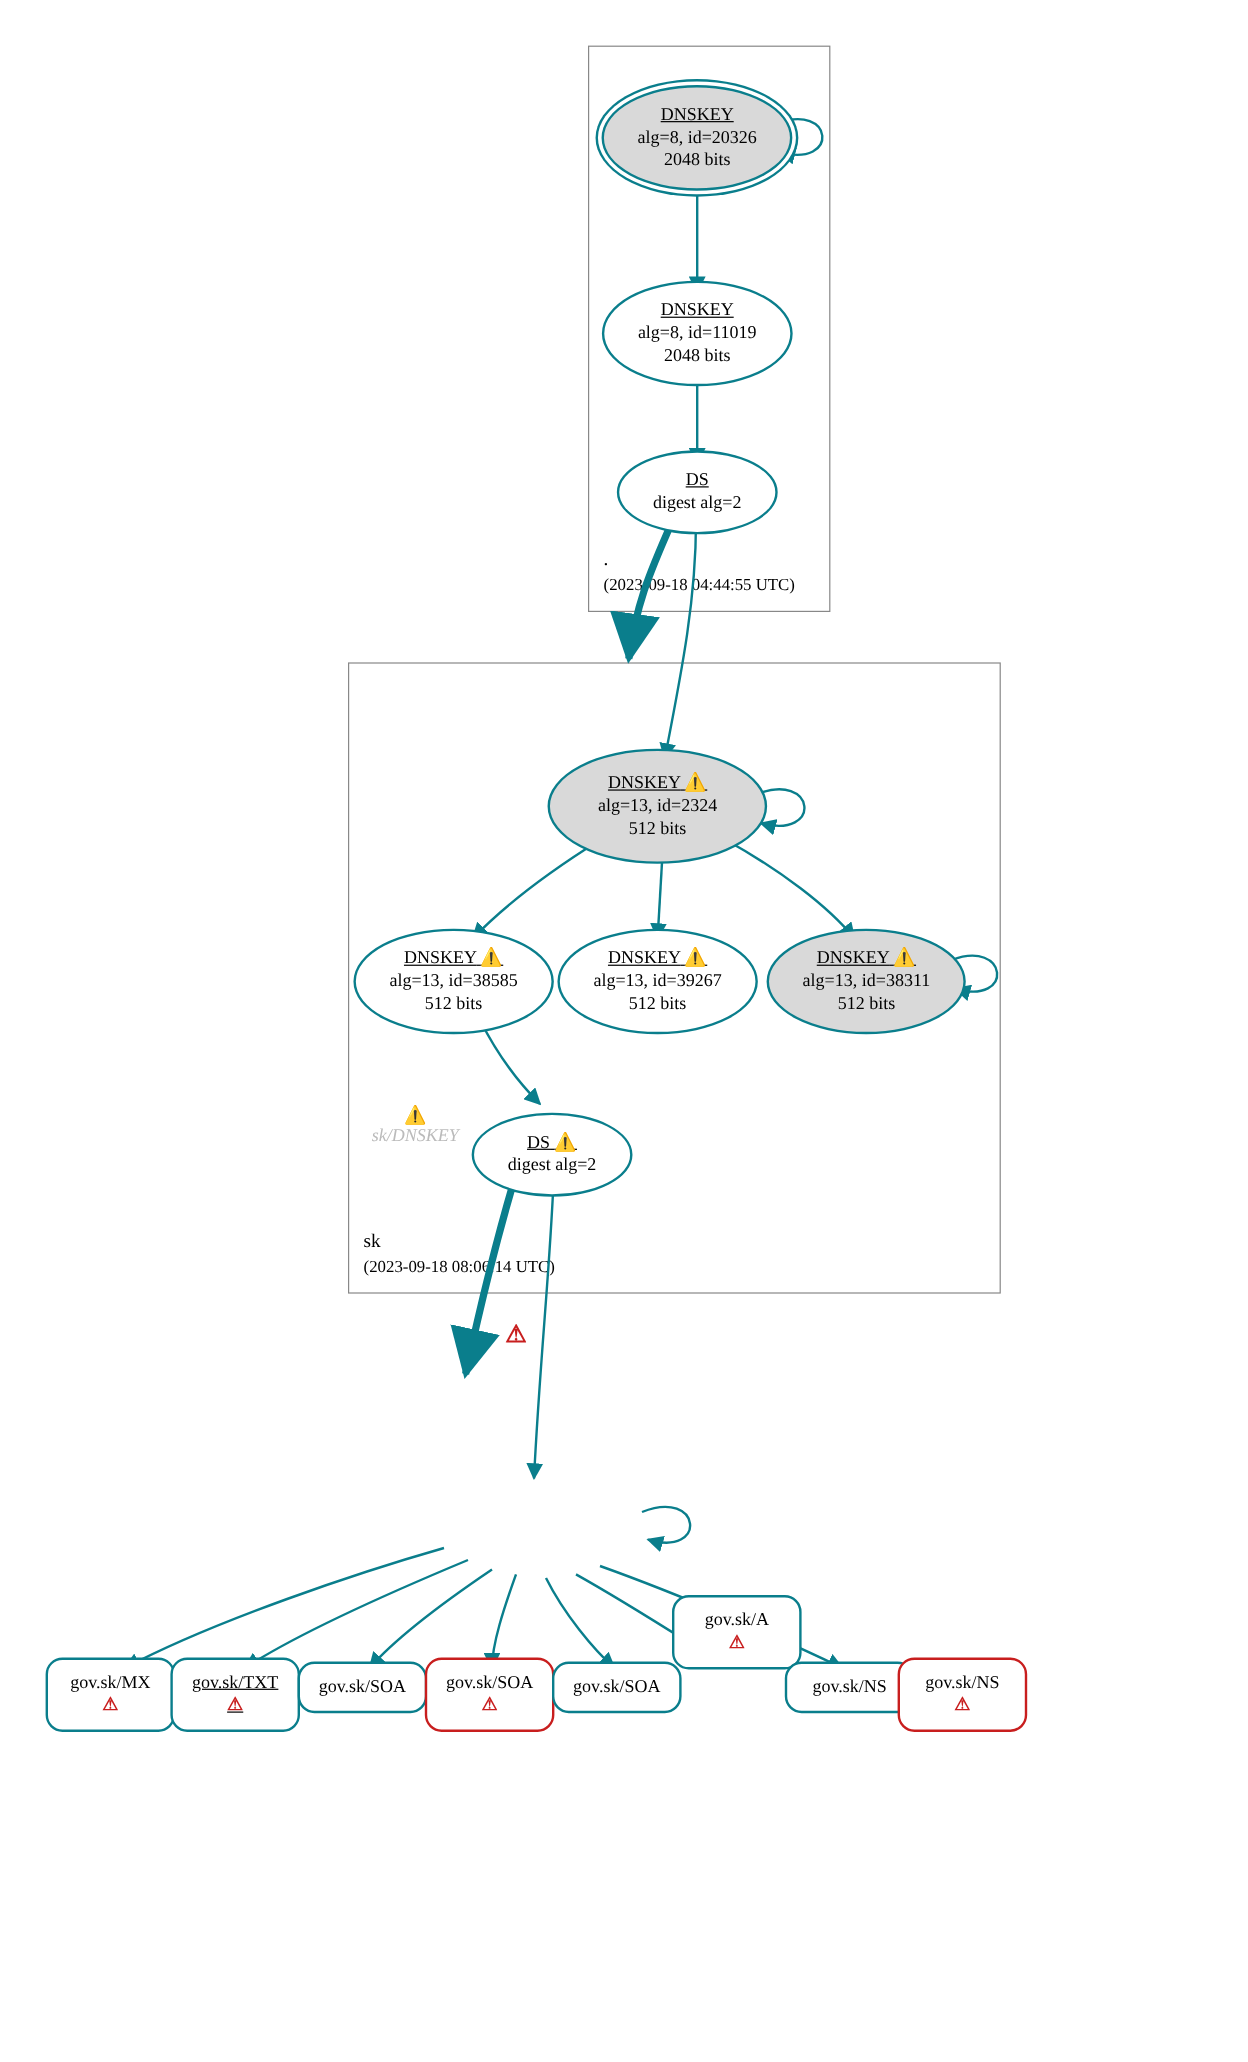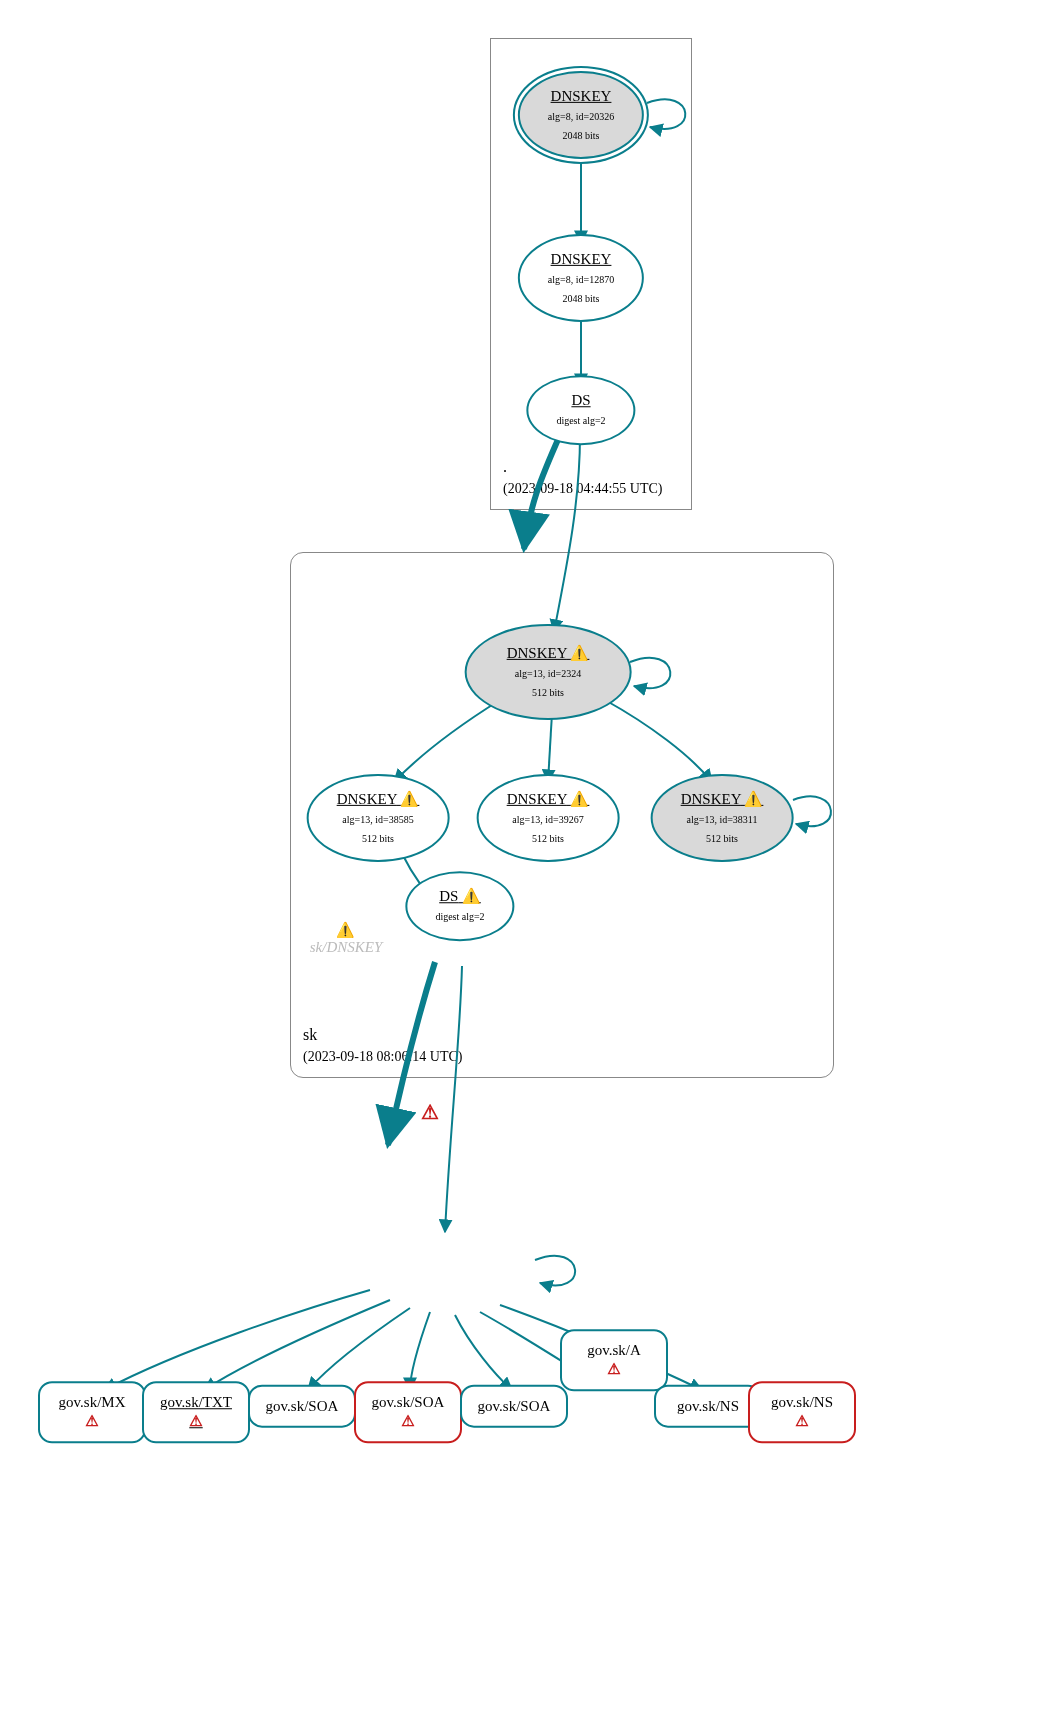--- a/index.html
+++ b/index.html
@@ -8,33 +8,33 @@
   .zone-label{position:absolute;left:12px;bottom:10px;font-size:16px;color:#000;line-height:1.3;}
   .zone-label .ts{font-size:14px;}
   .node{position:absolute;transform:translate(-50%,-50%);text-align:center;font-size:15px;color:#000;line-height:1.25;}
   .ellipse{border:2px solid #0a7e8c;border-radius:50%;padding:14px 28px;background:#fff;}
   .ellipse.shaded{background:#d9d9d9;}
   .ellipse.double{box-shadow:0 0 0 3px #fff,0 0 0 5px #0a7e8c;}
   .ellipse.big{padding:18px 40px;}
   .rrec{border:2px solid #0a7e8c;border-radius:14px;padding:10px 8px;min-width:88px;background:#fff;}
   .rrec.red{border-color:#c81e1e;}
   .faint{position:absolute;transform:translate(-50%,-50%);color:#bbb;font-style:italic;font-size:15px;text-align:center;}
-  .sub{font-size:10px;}
+  .sub{font-size:15px;}
   .title{white-space:nowrap;text-decoration:underline;}
   svg.edges{position:absolute;left:0;top:0;width:1040px;height:1718px;pointer-events:none;}
   .floating{position:absolute;transform:translate(-50%,-50%);}
 </style>
 </head>
 <body>
 <div id="stage">
 
 <div class="zone" style="left:490px;top:38px;width:200px;height:470px;">
   <div class="zone-label"><span>.</span><br><span class="ts">(2023-09-18 04:44:55 UTC)</span></div>
 </div>
-<div class="zone" style="left:290px;top:552px;width:542px;height:524px;border-radius:13px;">
+<div class="zone" style="left:290px;top:552px;width:542px;height:524px;">
   <div class="zone-label"><span>sk</span><br><span class="ts">(2023-09-18 08:06:14 UTC)</span></div>
 </div>
 
 <svg class="edges">
   <defs>
     <marker id="ah" viewBox="0 0 10 10" refX="9" refY="5" markerWidth="7" markerHeight="7" orient="auto-start-reverse">
       <path d="M0,0 L10,5 L0,10 z" fill="#0a7e8c"></path>
     </marker>
   </defs>
   <g stroke="#0a7e8c" stroke-width="2" fill="none" marker-end="url(#ah)">
@@ -77,21 +77,21 @@
   </g>
 </svg>
 
 <div class="node ellipse shaded double" style="left:581px;top:115px;">
   <span class="title">DNSKEY</span><br>
   <span class="sub">alg=8, id=20326</span><br>
   <span class="sub">2048 bits</span>
 </div>
 <div class="node ellipse" style="left:581px;top:278px;">
   <span class="title">DNSKEY</span><br>
-  <span class="sub">alg=8, id=12870</span><br>
+  <span class="sub">alg=8, id=11019</span><br>
   <span class="sub">2048 bits</span>
 </div>
 <div class="node ellipse" style="left:581px;top:410px;">
   <span class="title">DS</span><br>
   <span class="sub">digest alg=2</span>
 </div>
 
 <div class="node ellipse shaded big" style="left:548px;top:672px;">
   <span class="title"><span>DNSKEY</span> <span>⚠️</span></span><br>
   <span class="sub">alg=13, id=2324</span><br>
@@ -105,21 +105,21 @@
 <div class="node ellipse" style="left:548px;top:818px;">
   <span class="title"><span>DNSKEY</span> <span>⚠️</span></span><br>
   <span class="sub">alg=13, id=39267</span><br>
   <span class="sub">512 bits</span>
 </div>
 <div class="node ellipse shaded" style="left:722px;top:818px;">
   <span class="title"><span>DNSKEY</span> <span>⚠️</span></span><br>
   <span class="sub">alg=13, id=38311</span><br>
   <span class="sub">512 bits</span>
 </div>
-<div class="node ellipse" style="left:460px;top:906px;">
+<div class="node ellipse" style="left:460px;top:962px;">
   <span class="title"><span>DS</span> <span>⚠️</span></span><br>
   <span class="sub">digest alg=2</span>
 </div>
 <div class="faint" style="left:346px;top:938px;">
   <span style="font-style:normal;color:#000;">⚠️</span><br>
   <span>sk/DNSKEY</span>
 </div>
 
 <div class="floating" style="left:430px;top:1112px;color:#c81e1e;font-size:20px;font-weight:bold;">
   <span>⚠</span>

